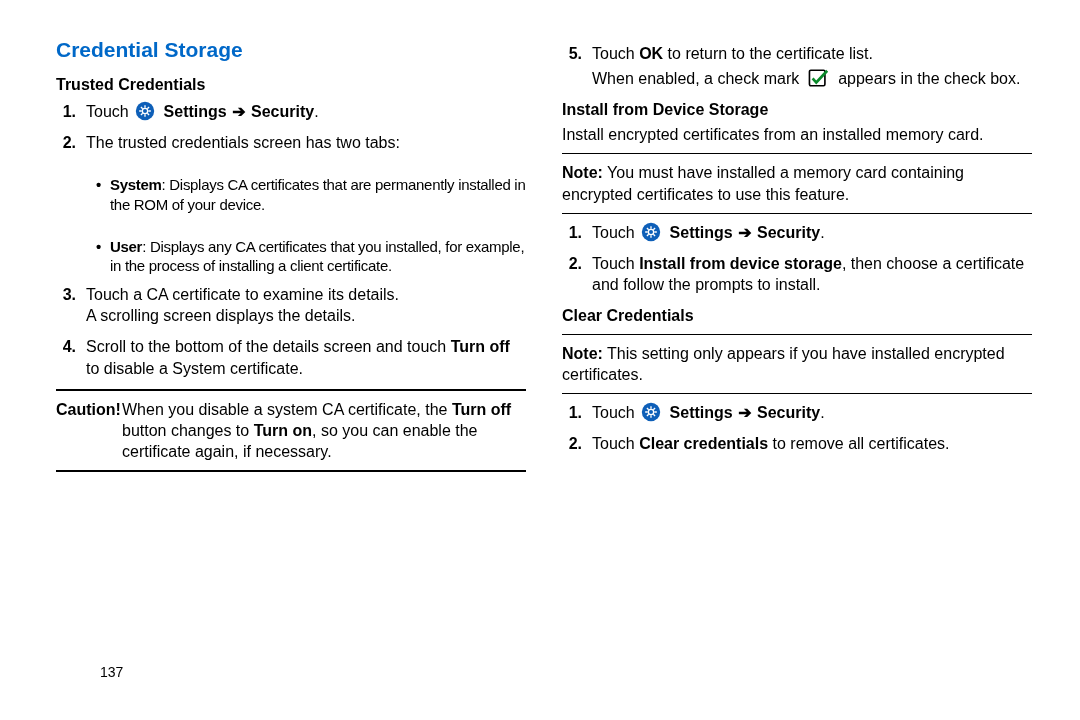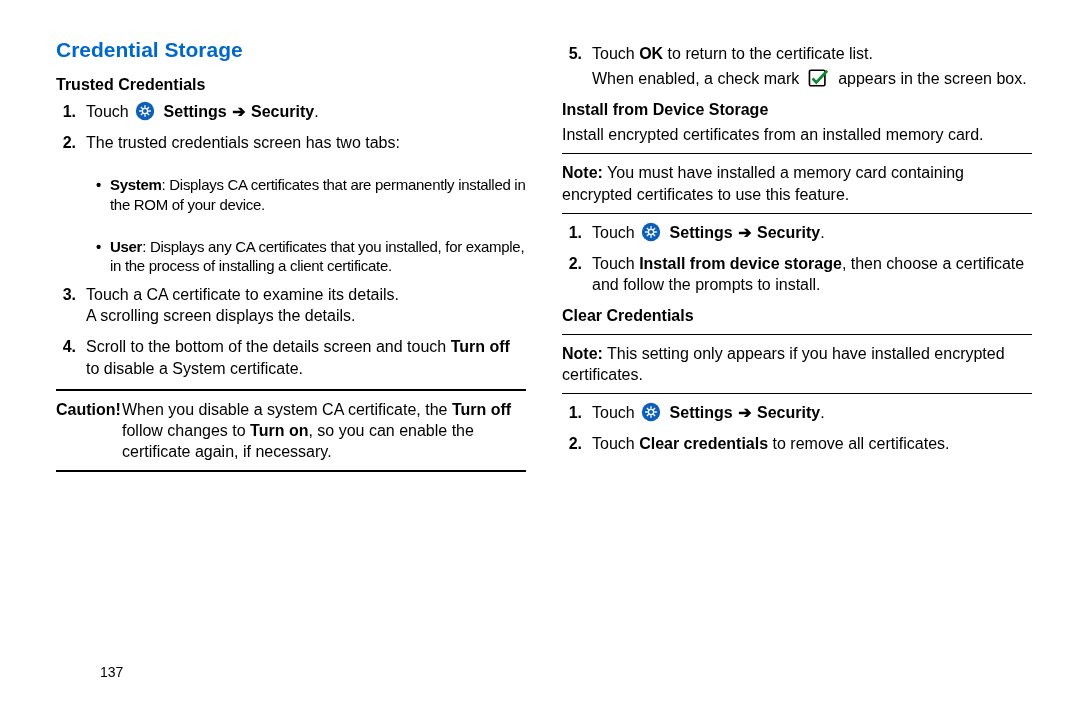--- a/index.html
+++ b/index.html
@@ -183,42 +183,42 @@
         <span class="step-body">
           <span>Scroll to the bottom of the details screen and touch </span><b>Turn off</b><span> to disable a System certificate.</span>
         </span>
       </li>
     </ol>
 
     <hr class="hr">
     <div class="caution-wrap note-block">
       <div class="cl"><span>Caution!</span></div>
       <div class="cb">
-        <span>When you disable a system CA certificate, the </span><b>Turn off</b><span> follow changes to </span><b>Turn on</b><span>, so you can enable the certificate again, if necessary.</span>
+        <span>When you disable a system CA certificate, the </span><b>Turn off</b><span> button changes to </span><b>Turn on</b><span>, so you can enable the certificate again, if necessary.</span>
       </div>
     </div>
     <hr class="hr">
   </div>
 
   <div class="col col-right">
 
     <ol class="steps" style="margin-top:0;">
       <li>
         <span class="num">5.</span>
         <span class="step-body">
           <div><span>Touch </span><b>OK</b><span> to return to the certificate list.</span></div>
           <div style="margin-top:4px;">
             <span>When enabled, a check mark </span>
             <span class="checkbox-icon">
               <svg viewBox="0 0 24 22">
                   <rect x="1.5" y="2.5" width="17" height="17" rx="1.5" fill="#fff" stroke="#000" stroke-width="1.8"></rect>
                   <path d="M5 11.5 L9 16 L21 3" fill="none" stroke="#0a8a2b" stroke-width="3"></path>
                 </svg>
             </span>
-            <span> appears in the screen box.</span>
+            <span> appears in the check box.</span>
           </div>
         </span>
       </li>
     </ol>
 
     <div class="subhead">Install from Device Storage</div>
     <p class="body">Install encrypted certificates from an installed memory card.</p>
 
     <hr class="hr hr-thin">
     <p class="body note-block"><b>Note:</b><span> You must have installed a memory card containing encrypted certificates to use this feature.</span></p>

